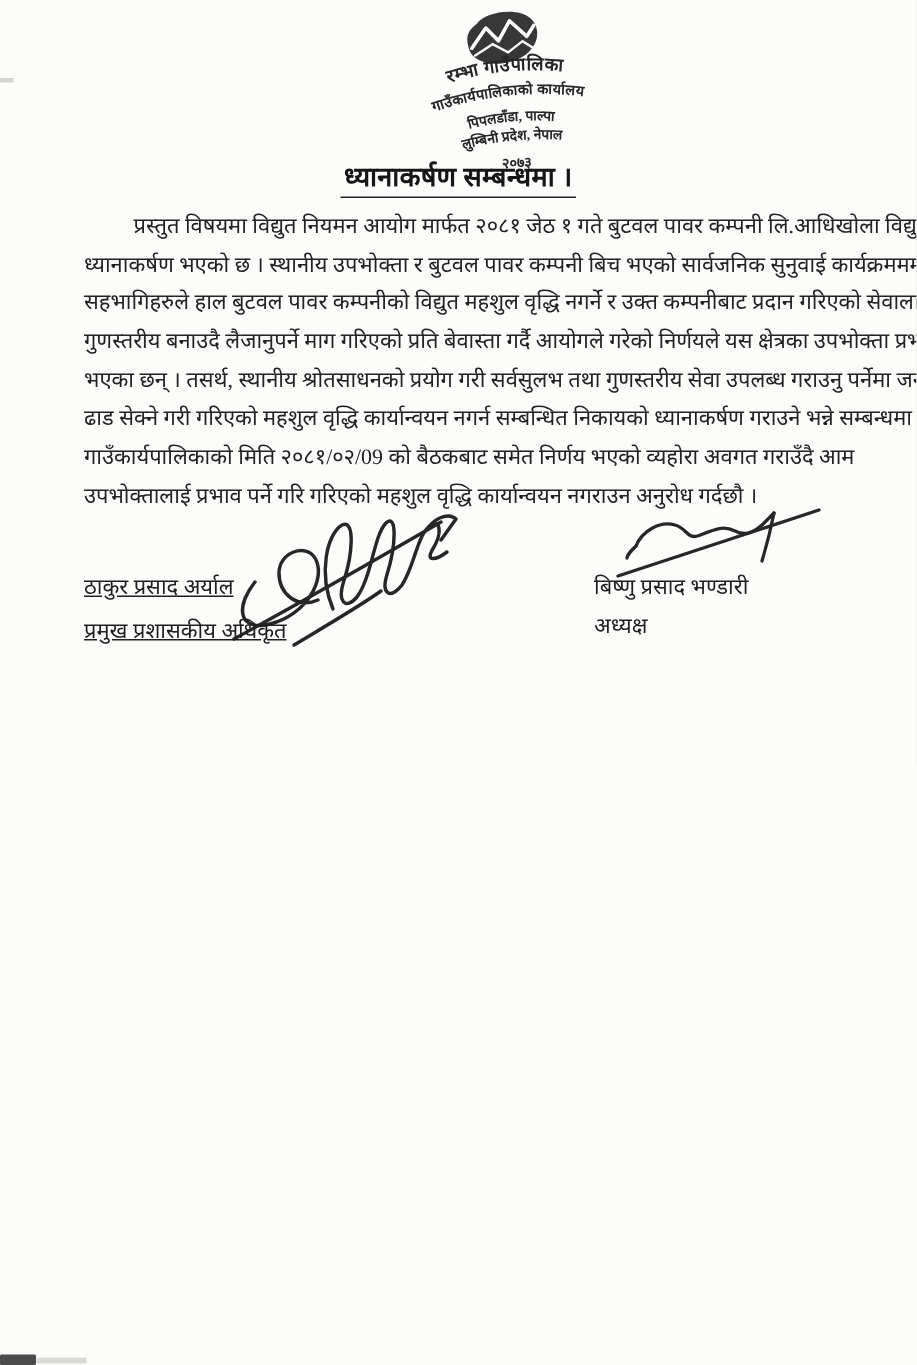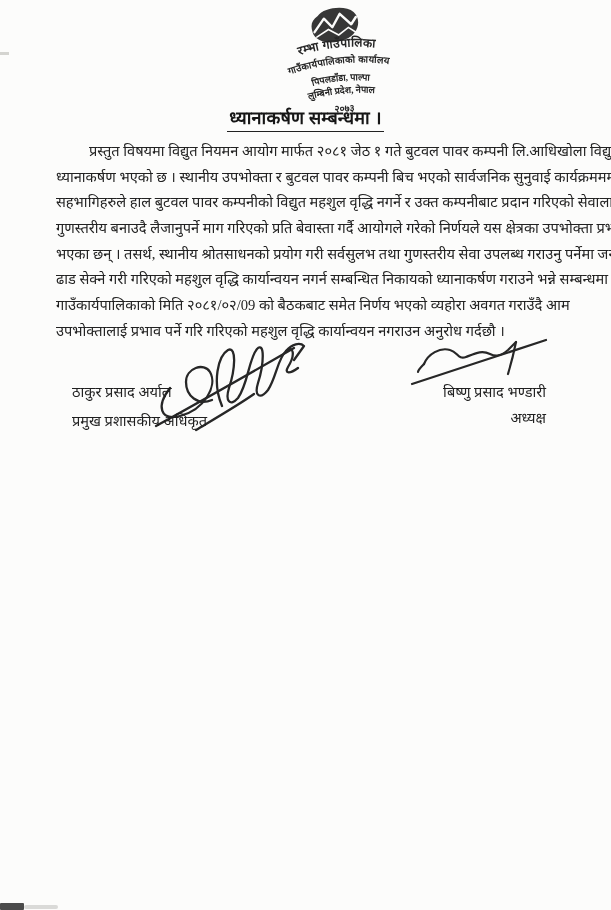--- a/index.html
+++ b/index.html
@@ -36,22 +36,22 @@
     text-align:justify;text-align-last:justify;
     color:#222;
   }
   .bline.first{padding-left:33px;}
   .bline.last{text-align-last:left;}
   
   .sig-svg{position:absolute;}
   .sig-left-svg{left:136px;top:326px;width:172px;height:108px;}
   .sig-right-svg{left:404px;top:330px;width:156px;height:64px;}
   .sig-block{position:absolute;font-size:14.6px;color:#1f1f1f;}
-  .sig-left-block{left:72px;top:381px;width:230px;}
-  .sig-right-block{left:396px;top:381px;width:150px;text-align:right;}
+  .sig-left-block{left:56px;top:381px;width:230px;text-decoration:underline;}
+  .sig-right-block{left:396px;top:381px;width:150px;text-align:left;}
   .sig-name{line-height:23px;}
   .sig-pos{line-height:23px;}
   .sig-left-block .sig-pos{margin-top:6px;}
   .sig-right-block .sig-pos{margin-top:3px;}
   
   .artifact{position:absolute;}
   .corner-mark{left:0;top:903px;width:24px;height:7px;background:#2b2b2b;opacity:.85;border-radius:1px;}
   .corner-smudge{left:24px;top:905px;width:34px;height:4px;background:#9a9a98;opacity:.35;border-radius:2px;}
   .margin-dash{left:0;top:52px;width:9px;height:3px;background:#c9c9c6;opacity:.8;}
 </style>

